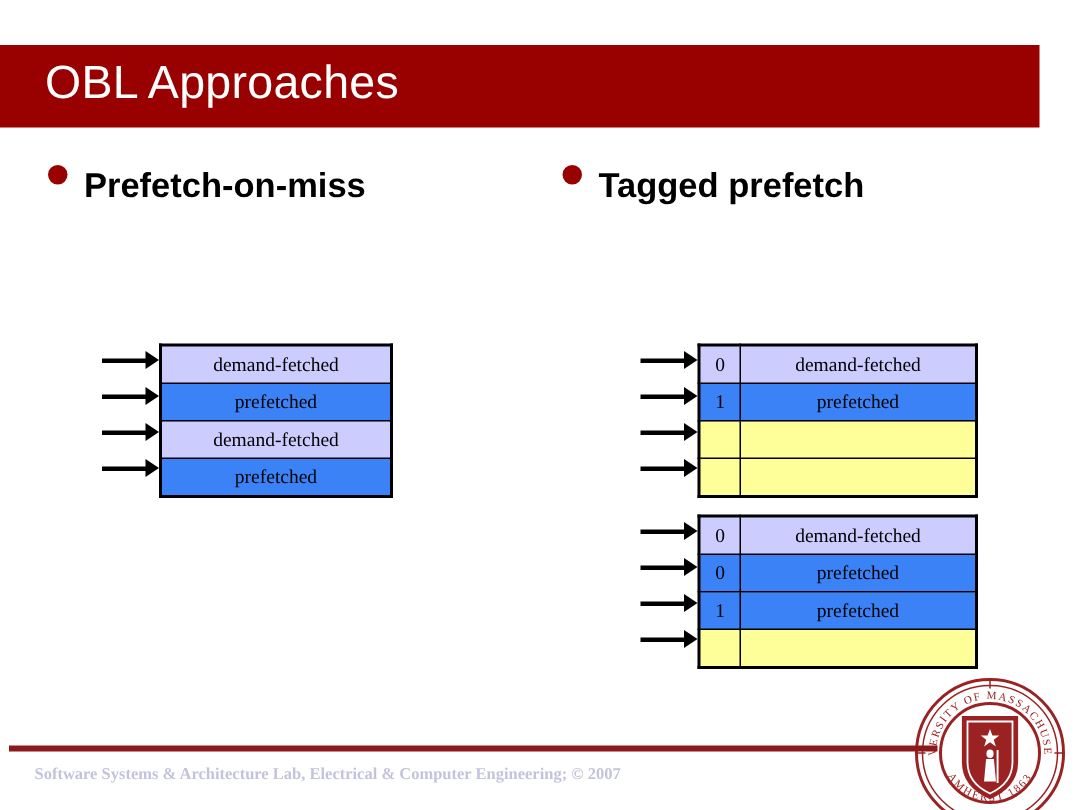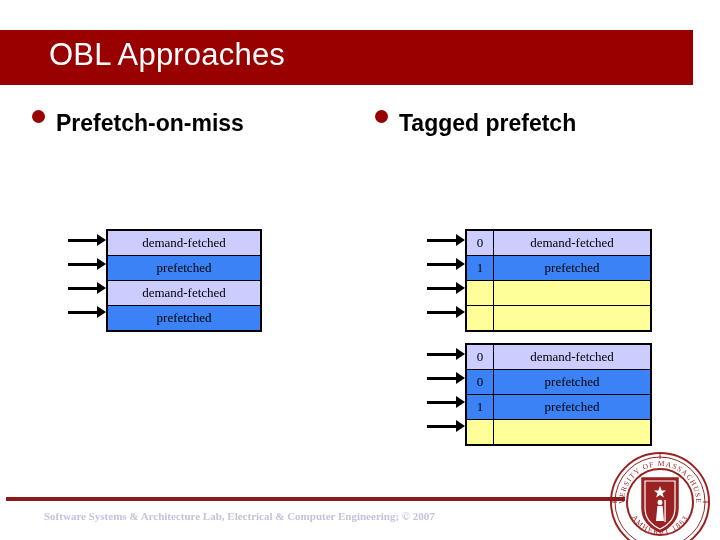--- a/index.html
+++ b/index.html
@@ -26,21 +26,20 @@
   }
   #slide-title {
     position: absolute;
     left: 30px;
     top: 37px;
     font-size: 31px;
     color: #ffffff;
     letter-spacing: 0.2px;
     white-space: nowrap;
     font-weight: normal;
-    margin-left: 19px;
   }
 
   
   .bullet-row {
     position: absolute;
     display: flex;
     white-space: nowrap;
   }
   #bullet-left  { left: 32px;  top: 110px; }
   #bullet-right { left: 375px; top: 110px; }
@@ -122,21 +121,21 @@
   #footer-rule {
     position: absolute;
     left: 6px;
     top: 497px;
     width: 619px;
     height: 4px;
     background: #8b1a1a;
   }
   #footer-text {
     position: absolute;
-    left: 44px;
+    left: 23px;
     top: 510px;
     font-family: "Liberation Serif", serif;
     font-size: 11px;
     font-weight: bold;
     color: #c3c3dd;
     white-space: nowrap;
   }
 
   
   #seal {

